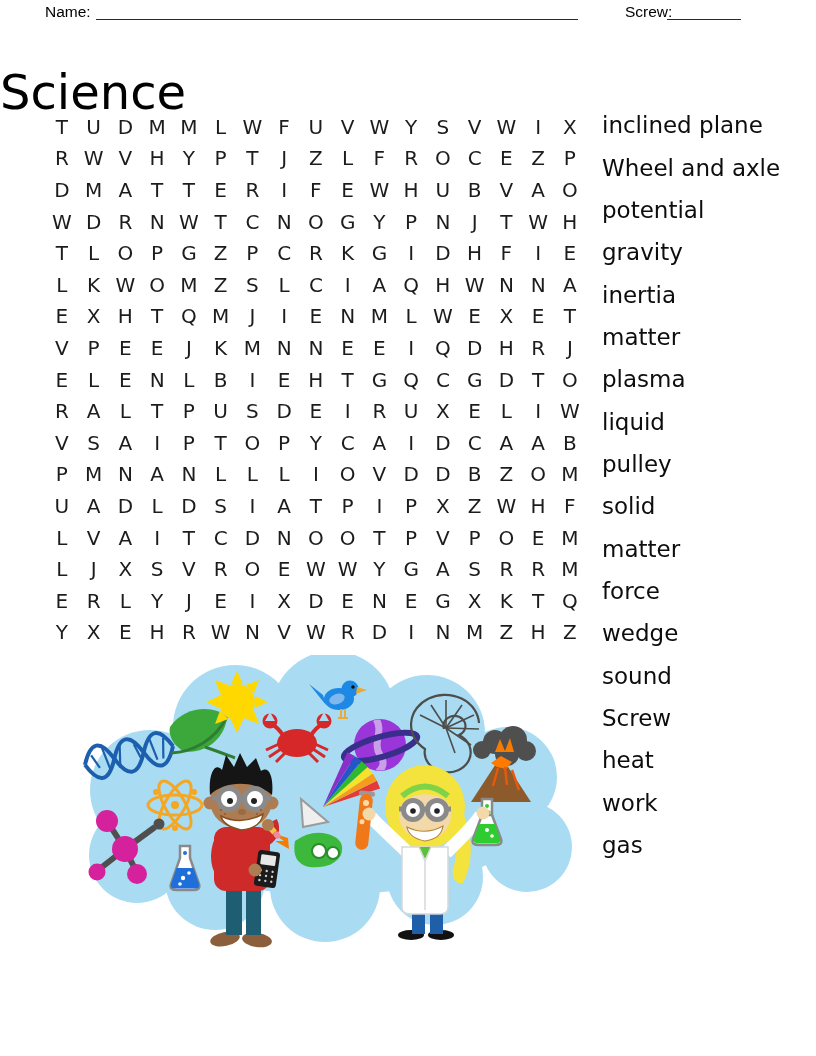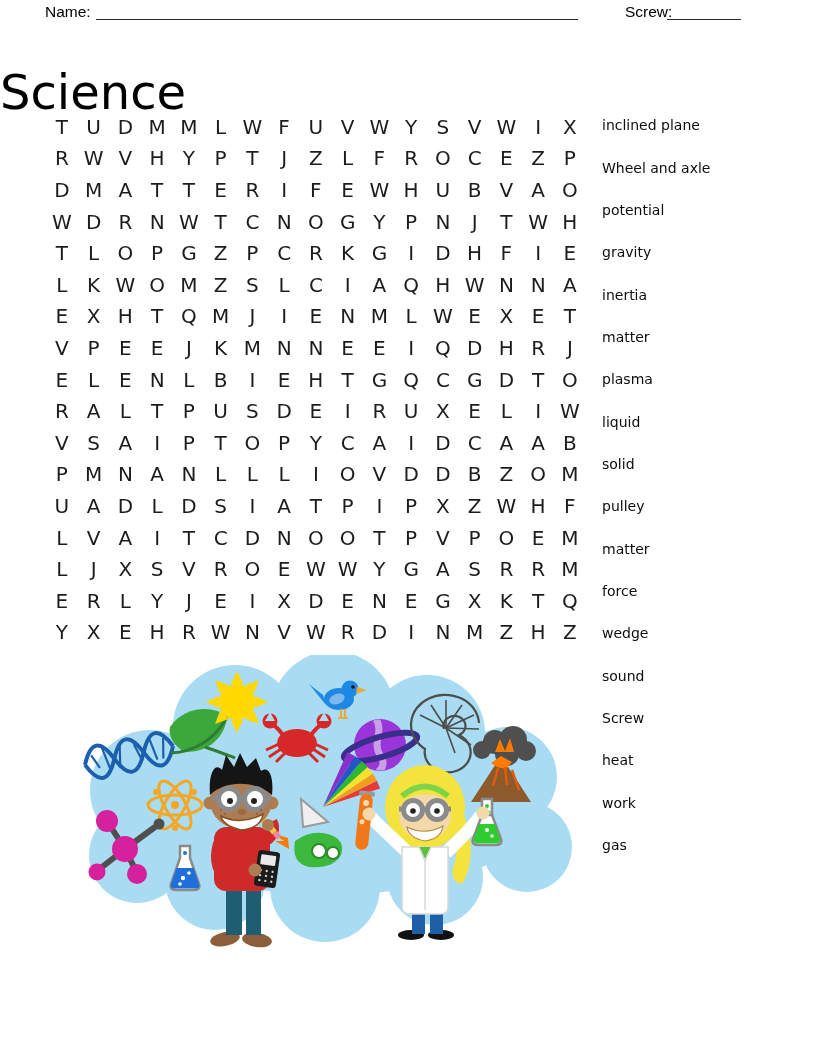--- a/index.html
+++ b/index.html
@@ -6,21 +6,21 @@
   .page{position:relative;width:816px;height:1056px;background:#ffffff;overflow:hidden;
         font-family:"DejaVu Sans",sans-serif;color:#000;}
   .hdr-label{position:absolute;font-family:"Liberation Sans",sans-serif;font-size:15.5px;color:#000;}
   .blank-line{position:absolute;height:17px;border-bottom:1.7px solid #2a2a2a;}
   .title{position:absolute;left:0;right:0;top:34px;text-align:left;font-size:48px;
          font-weight:400;color:#000;line-height:1.1;}
   .grid{position:absolute;left:46px;top:111px;display:grid;
         grid-template-columns:repeat(17,31.75px);grid-auto-rows:31.6px;}
   .cell{display:flex;align-items:center;justify-content:center;font-size:20px;color:#1c1c1c;}
   .words{position:absolute;left:602px;top:104px;margin:0;padding:0;list-style:none;}
-  .words li{height:42.35px;display:flex;align-items:center;font-size:14px;color:#0d0d0d;}
+  .words li{height:42.35px;display:flex;align-items:center;font-size:23px;color:#0d0d0d;}
   .illo{position:absolute;left:75px;top:655px;}
 </style>
 </head>
 <body>
 
 <div class="page">
 
   <span class="hdr-label" style="left:45px;top:3px">Name:</span>
   <span class="blank-line" style="left:96px;top:2px;width:482px"></span>
   <span class="hdr-label" style="left:625px;top:3px">Screw:</span>
@@ -322,22 +322,22 @@
 
   <ul class="words">
       <li>inclined plane</li>
       <li>Wheel and axle</li>
       <li>potential</li>
       <li>gravity</li>
       <li>inertia</li>
       <li>matter</li>
       <li>plasma</li>
       <li>liquid</li>
+      <li>pulley</li>
       <li>solid</li>
-      <li>pulley</li>
       <li>matter</li>
       <li>force</li>
       <li>wedge</li>
       <li>sound</li>
       <li>Screw</li>
       <li>heat</li>
       <li>work</li>
       <li>gas</li>
     </ul>
 

